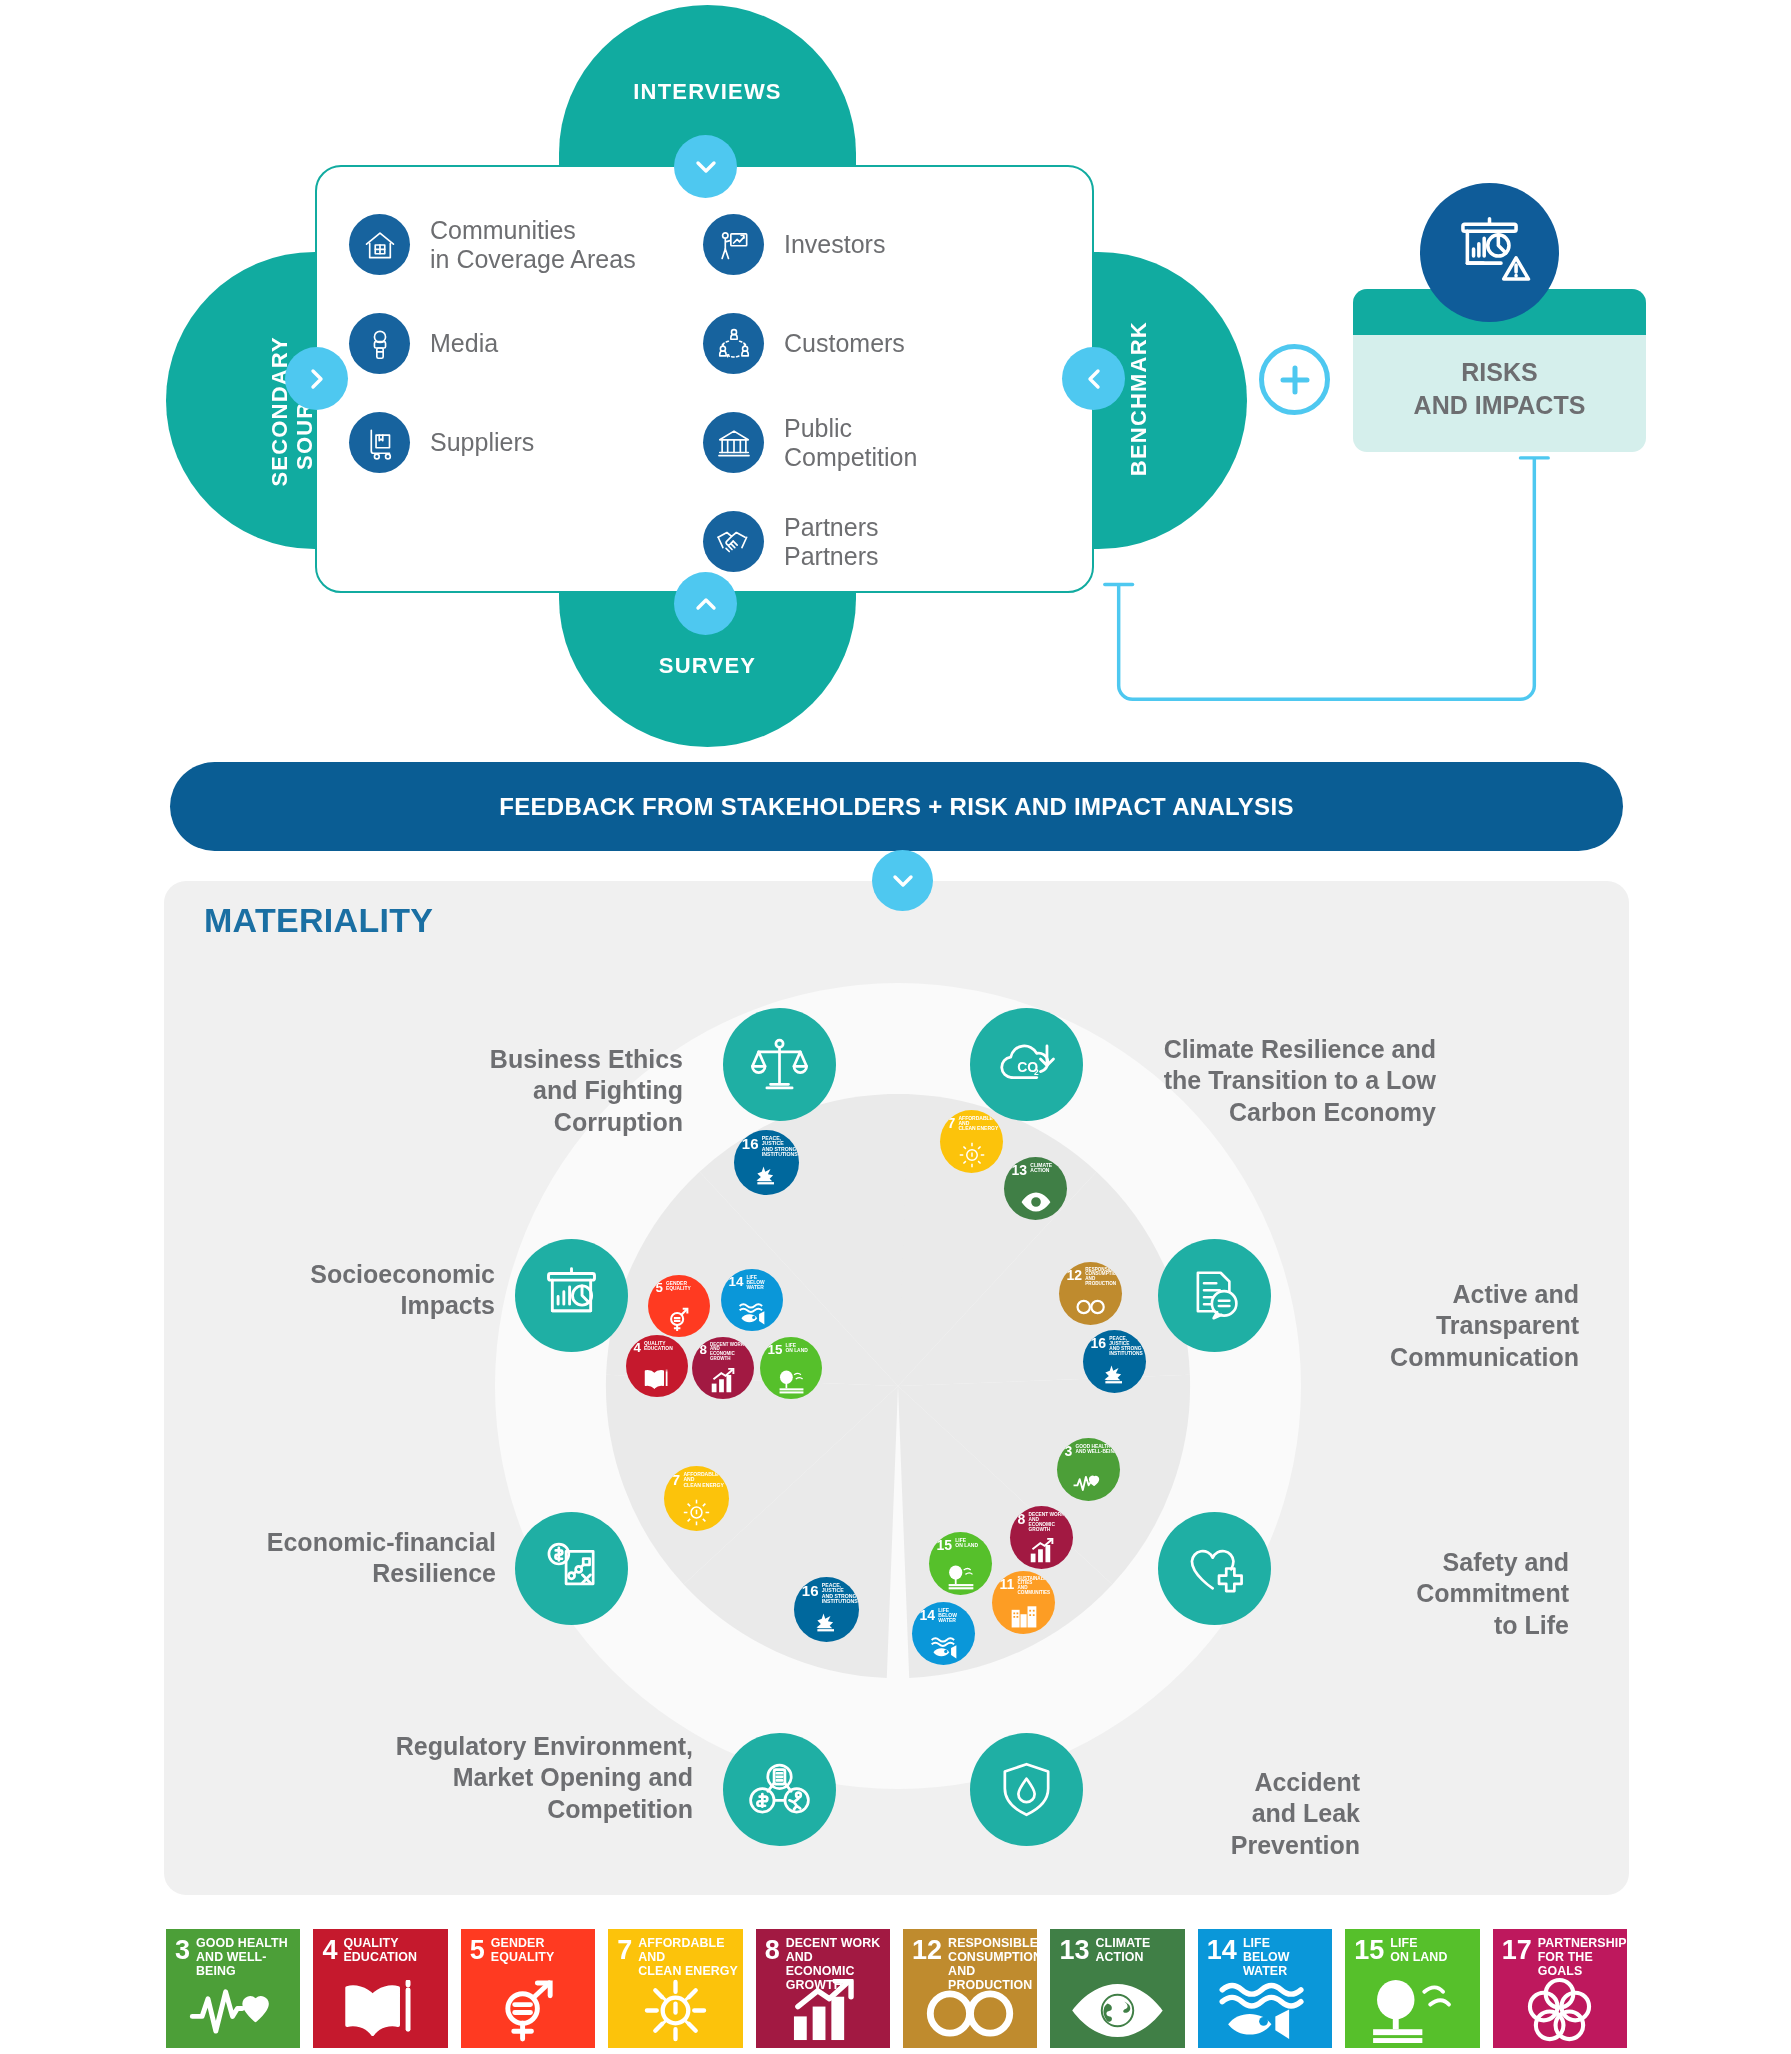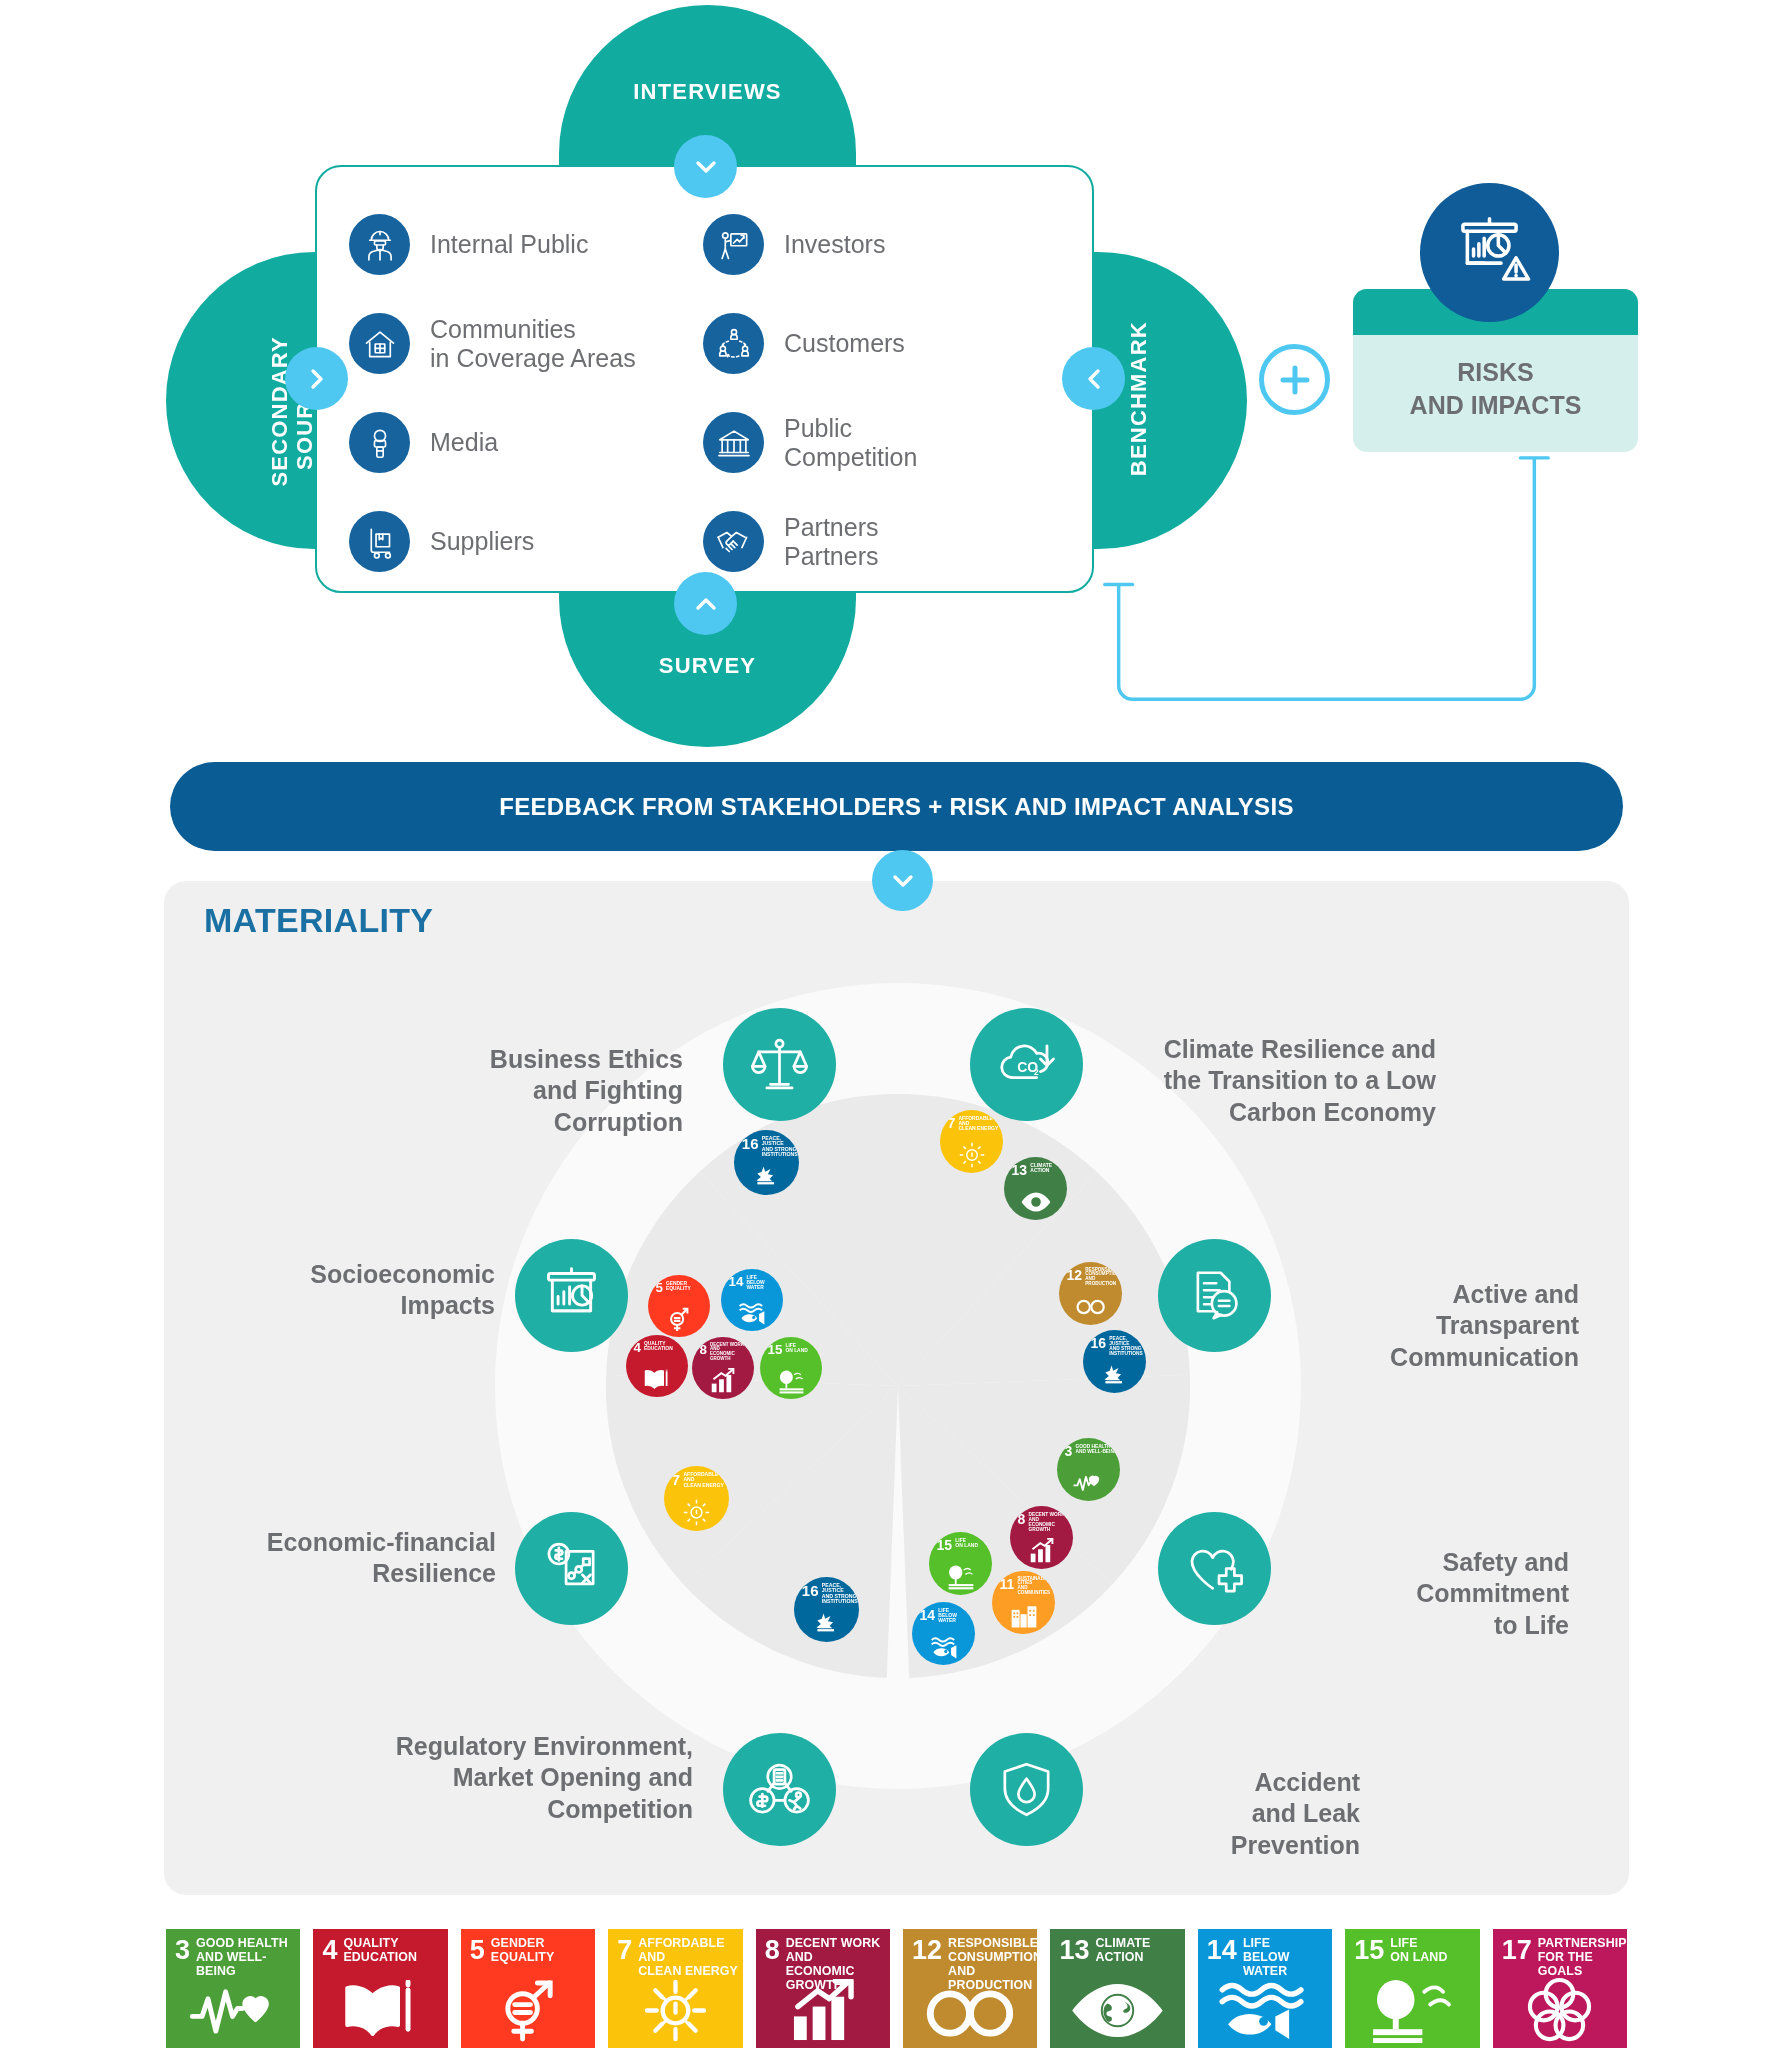--- a/index.html
+++ b/index.html
@@ -83,21 +83,21 @@
   
   #plus-circle{
     position:absolute;left:1259px;top:344px;width:71px;height:71px;
     border-radius:50%;border:5px solid #4EC8F0;box-sizing:border-box;
     display:flex;align-items:center;justify-content:center;z-index:6;
   }
 
   
   #risks-card{
     position:absolute;left:1353px;top:289px;width:285px;height:163px;
-    background:#D5EFEC;border-radius:14px;overflow:hidden;
+    background:#D5EFEC;border-radius:14px;overflow:hidden;padding-left:8px;
   }
   #risks-card-top{position:absolute;left:0;top:0;width:100%;height:46px;background:#11ABA0;}
   #risks-text{
     position:absolute;left:0;top:67px;width:100%;text-align:center;
     color:#6D6E71;font-weight:bold;font-size:25px;line-height:1.3;
   }
   #risks-icon{
     position:absolute;left:1420px;top:183px;width:139px;height:139px;
     border-radius:50%;background:#0F5C99;z-index:5;
     display:flex;align-items:center;justify-content:center;
@@ -206,34 +206,20 @@
   <div class="lobe-label" id="label-secondary">
     <div>SECONDARY</div>
     <div>SOURCES</div>
   </div>
   <div class="lobe-label" id="label-benchmark">BENCHMARK</div>
 
   <div id="stakeholder-card">
 
     <div class="stk-col" id="stk-col-left">
 
-      <div class="stk-row">
-        <span class="stk-ic">
-          <svg width="38" height="38" viewBox="0 0 48 48" fill="none" stroke="#fff" stroke-width="2.1" stroke-linecap="round" stroke-linejoin="round">
-            <path d="M13 18a11 11 0 0 1 22 0"></path>
-              <path d="M11 18h26"></path>
-              <path d="M24 7v4"></path>
-            <rect x="17" y="19" width="14" height="5" rx="1.5"></rect>
-            <path d="M20 24v3a4 4 0 0 0 8 0v-3"></path>
-            <path d="M10 43v-4a7 7 0 0 1 5-6.7l9-2.6 9 2.6A7 7 0 0 1 38 39v4"></path>
-            <path d="M24 29.7V43"></path>
-          </svg>
-        </span>
-        <span class="stk-lb">Internal Public</span>
-      </div>
 
       <div class="stk-row">
         <span class="stk-ic">
           <svg width="38" height="38" viewBox="0 0 48 48" fill="none" stroke="#fff" stroke-width="2.1" stroke-linecap="round" stroke-linejoin="round">
             <path d="M7 23 24 9l17 14"></path>
             <path d="M11 22v18h26V22"></path>
             <rect x="18" y="24" width="12" height="11"></rect>
             <path d="M24 24v11M18 29.5h12"></path>
           </svg>
         </span>

